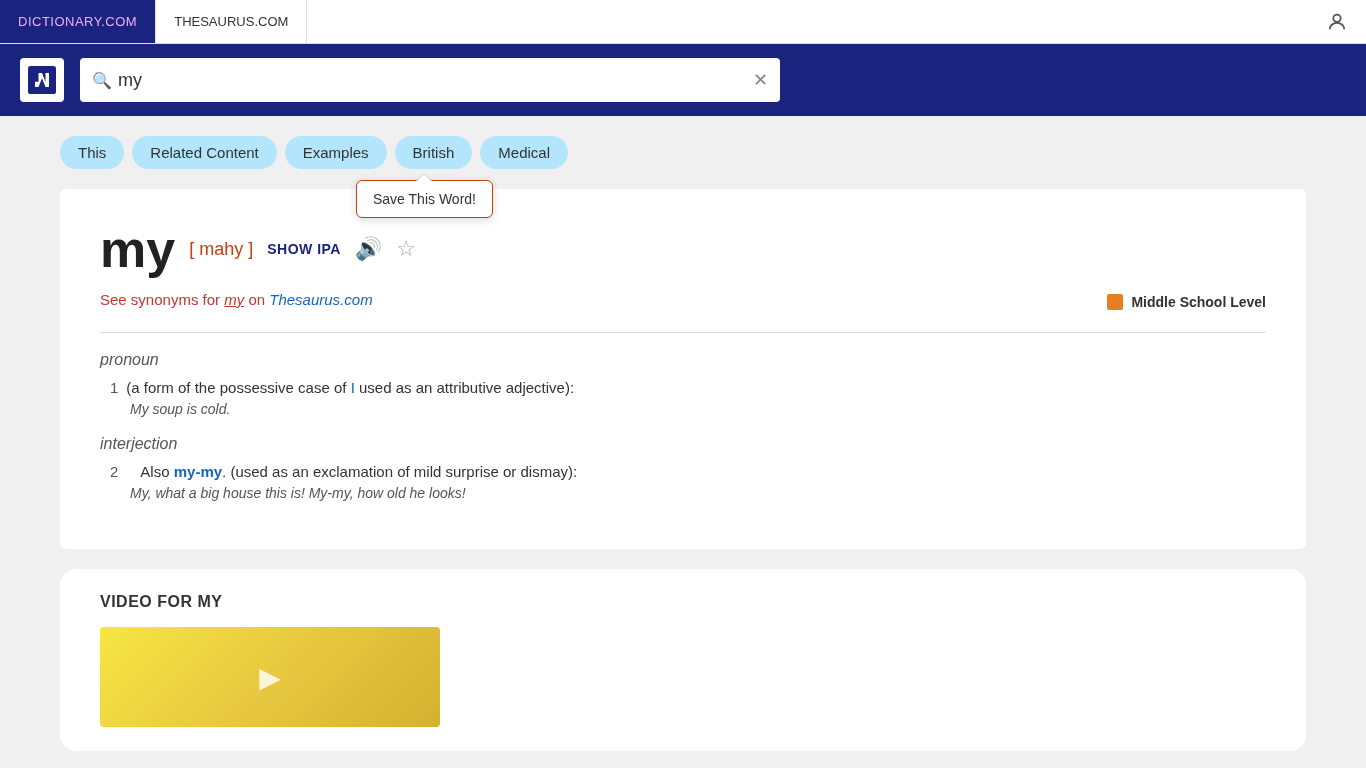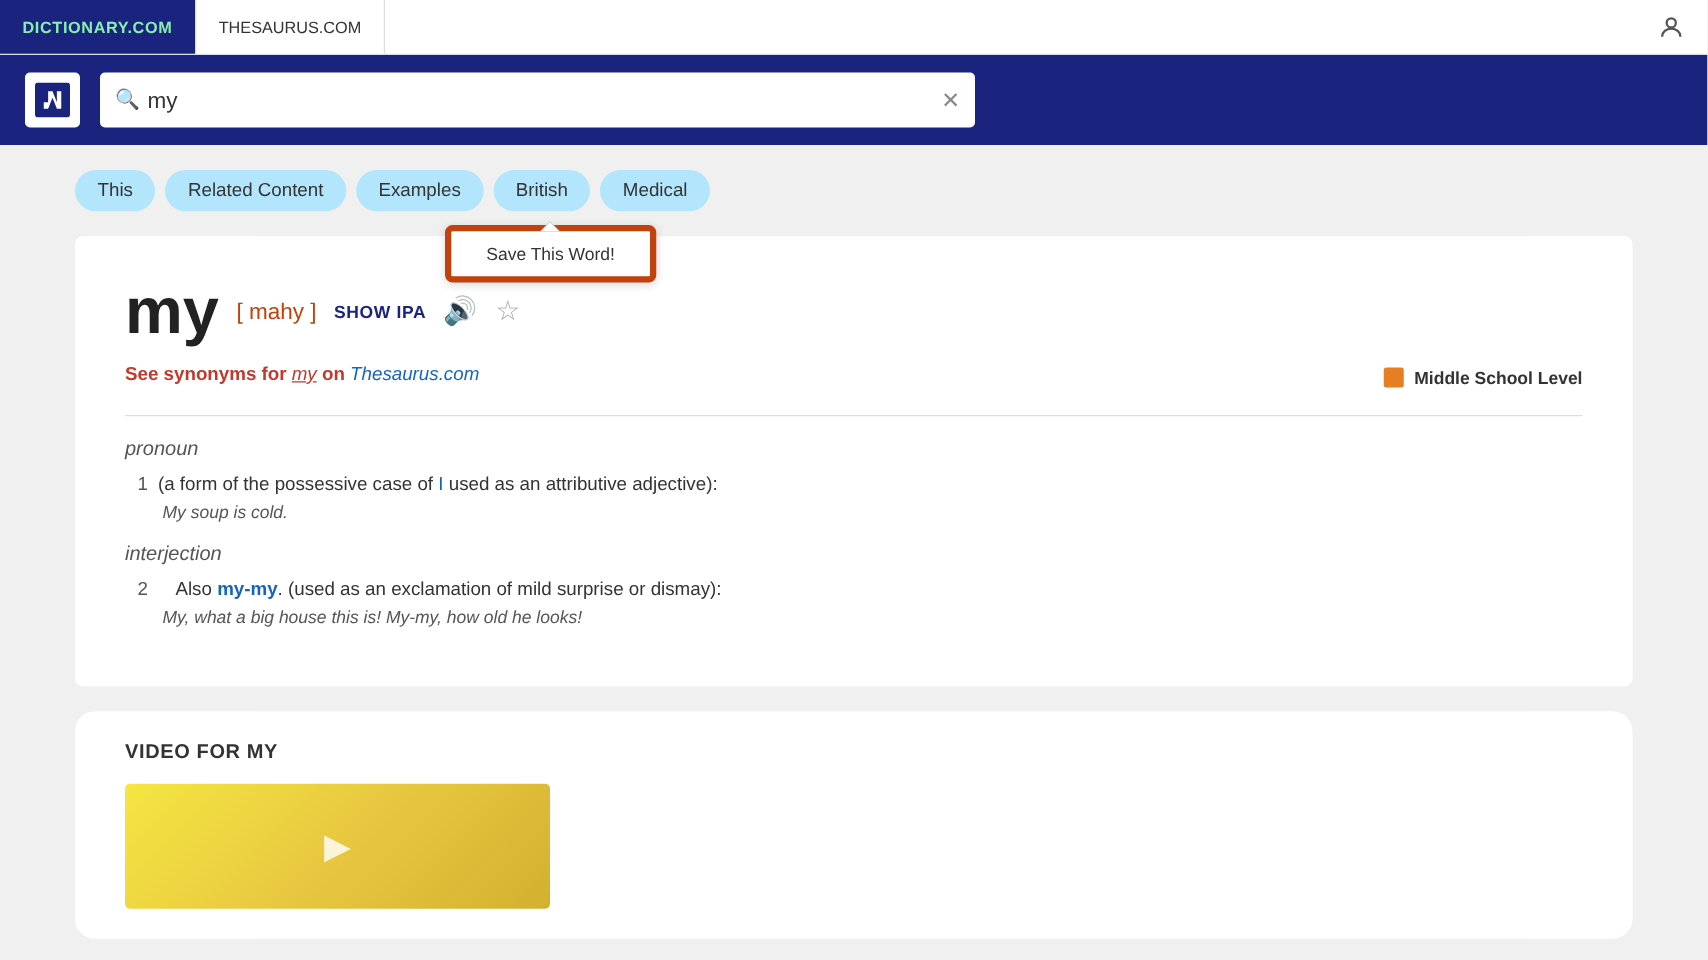--- a/index.html
+++ b/index.html
@@ -8,22 +8,22 @@
     
     #top-nav {
       background: #fff;
       display: flex;
       align-items: center;
       height: 44px;
       border-bottom: 1px solid #ddd;
     }
     #brand-dictionary {
       background: #1a237e;
-      color: #86efac;
-      font-weight: bold;
+      color: #f0abfc;
+      font-weight: normal;
       font-size: 13px;
       padding: 0 18px;
       height: 100%;
       display: flex;
       align-items: center;
       letter-spacing: 0.5px;
     }
     #brand-thesaurus {
       background: #fff;
       color: #333;
@@ -141,23 +141,23 @@
       border: none;
       white-space: nowrap;
     }
 
     
     #save-tooltip {
       position: absolute;
       top: 44px;
       left: 296px;
       background: #fff;
-      border: 5px solid #c2410c;
+      border: 1px solid #c2410c;
       border-radius: 6px;
-      padding: 10px 28px;
+      padding: 10px 16px;
       font-size: 14px;
       box-shadow: 0 2px 8px rgba(0,0,0,0.15);
       z-index: 10;
       white-space: nowrap;
     }
     #save-tooltip::before {
       content: '';
       position: absolute;
       top: -8px;
       left: 50%;
@@ -218,21 +218,21 @@
       font-size: 22px;
       cursor: pointer;
       color: #aaa;
     }
 
     
     #synonyms-link {
       font-size: 15px;
       margin-bottom: 14px;
     }
-    #synonyms-link span { color: #c0392b; font-weight: bold; }
+    #synonyms-link span { color: #c0392b; }
     #synonyms-link a { color: #c0392b; font-style: italic; font-weight: 500; }
 
     
     #level-badge-area {
       display: flex;
       justify-content: flex-end;
       margin-bottom: 10px;
     }
     #level-badge {
       display: flex;

